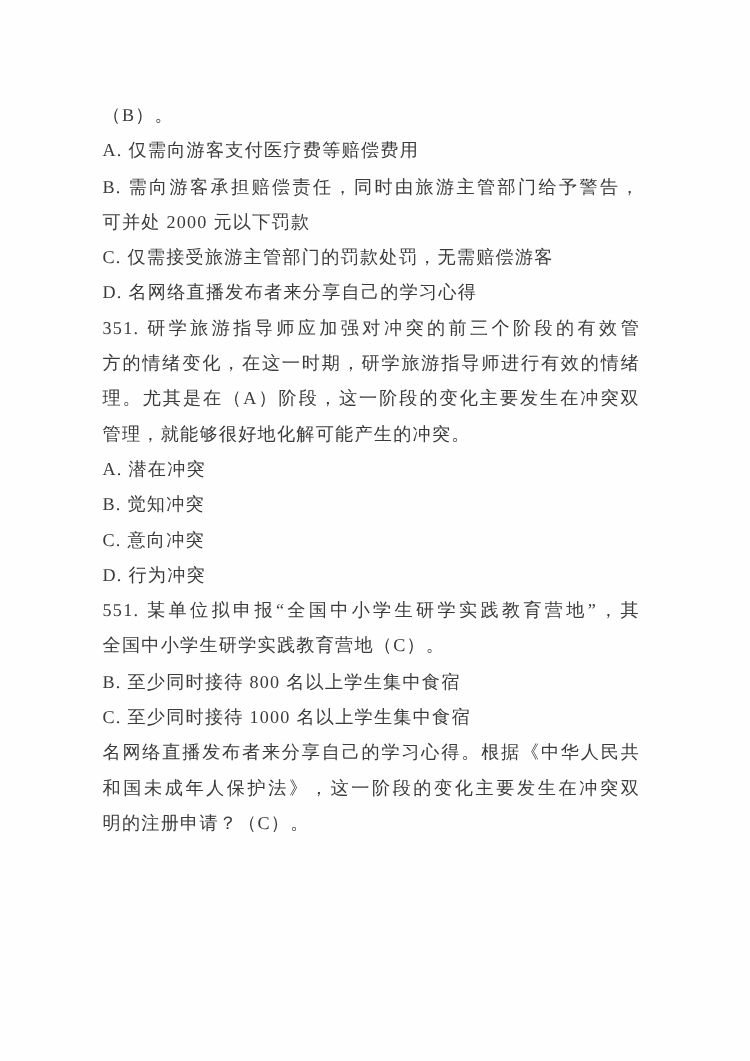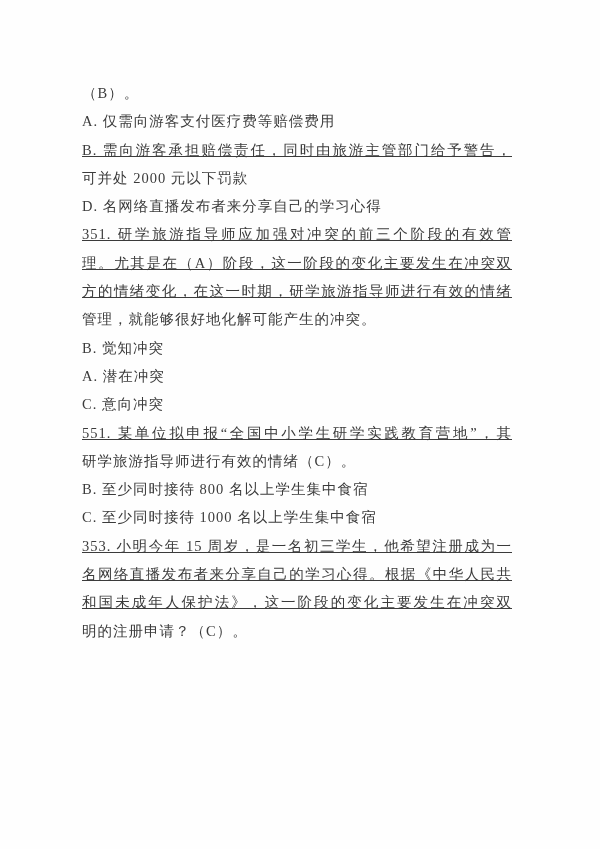--- a/index.html
+++ b/index.html
@@ -26,42 +26,42 @@
   }
   .line {
     height: 28.3px;
     line-height: 28.3px;
     text-align: left;
     white-space: normal;
   }
   .line.stretch {
     text-align: justify;
     text-align-last: justify;
-    text-decoration: underline;
   }
 </style>
 </head>
 <body>
 
 <div class="page" style="background: rgb(254, 254, 254);">
   <div class="content" style="color: rgb(59, 59, 59);">
       <div class="line">（B）。</div>
       <div class="line">A. 仅需向游客支付医疗费等赔偿费用</div>
       <div class="line stretch">B. 需向游客承担赔偿责任，同时由旅游主管部门给予警告，</div>
       <div class="line">可并处 2000 元以下罚款</div>
+      <div class="line">C. 仅需接受旅游主管部门的罚款处罚，无需赔偿游客</div>
       <div class="line">D. 名网络直播发布者来分享自己的学习心得</div>
       <div class="line stretch">351. 研学旅游指导师应加强对冲突的前三个阶段的有效管</div>
+      <div class="line stretch">方的情绪变化，在这一时期，研学旅游指导师进行有效的情绪</div>
       <div class="line stretch">理。尤其是在（A）阶段，这一阶段的变化主要发生在冲突双</div>
-      <div class="line stretch">方的情绪变化，在这一时期，研学旅游指导师进行有效的情绪</div>
       <div class="line">管理，就能够很好地化解可能产生的冲突。</div>
+      <div class="line">A. 潜在冲突</div>
       <div class="line">B. 觉知冲突</div>
-      <div class="line">A. 潜在冲突</div>
       <div class="line">C. 意向冲突</div>
+      <div class="line">D. 行为冲突</div>
       <div class="line stretch">551. 某单位拟申报“全国中小学生研学实践教育营地”，其</div>
-      <div class="line">研学旅游指导师进行有效的情绪（C）。</div>
+      <div class="line">全国中小学生研学实践教育营地（C）。</div>
       <div class="line">B. 至少同时接待 800 名以上学生集中食宿</div>
       <div class="line">C. 至少同时接待 1000 名以上学生集中食宿</div>
-      <div class="line stretch">353. 小明今年 15 周岁，是一名初三学生，他希望注册成为一</div>
       <div class="line stretch">名网络直播发布者来分享自己的学习心得。根据《中华人民共</div>
       <div class="line stretch">和国未成年人保护法》，这一阶段的变化主要发生在冲突双</div>
       <div class="line">明的注册申请？（C）。</div>
     </div>
 </div>
 
 </body></html>

